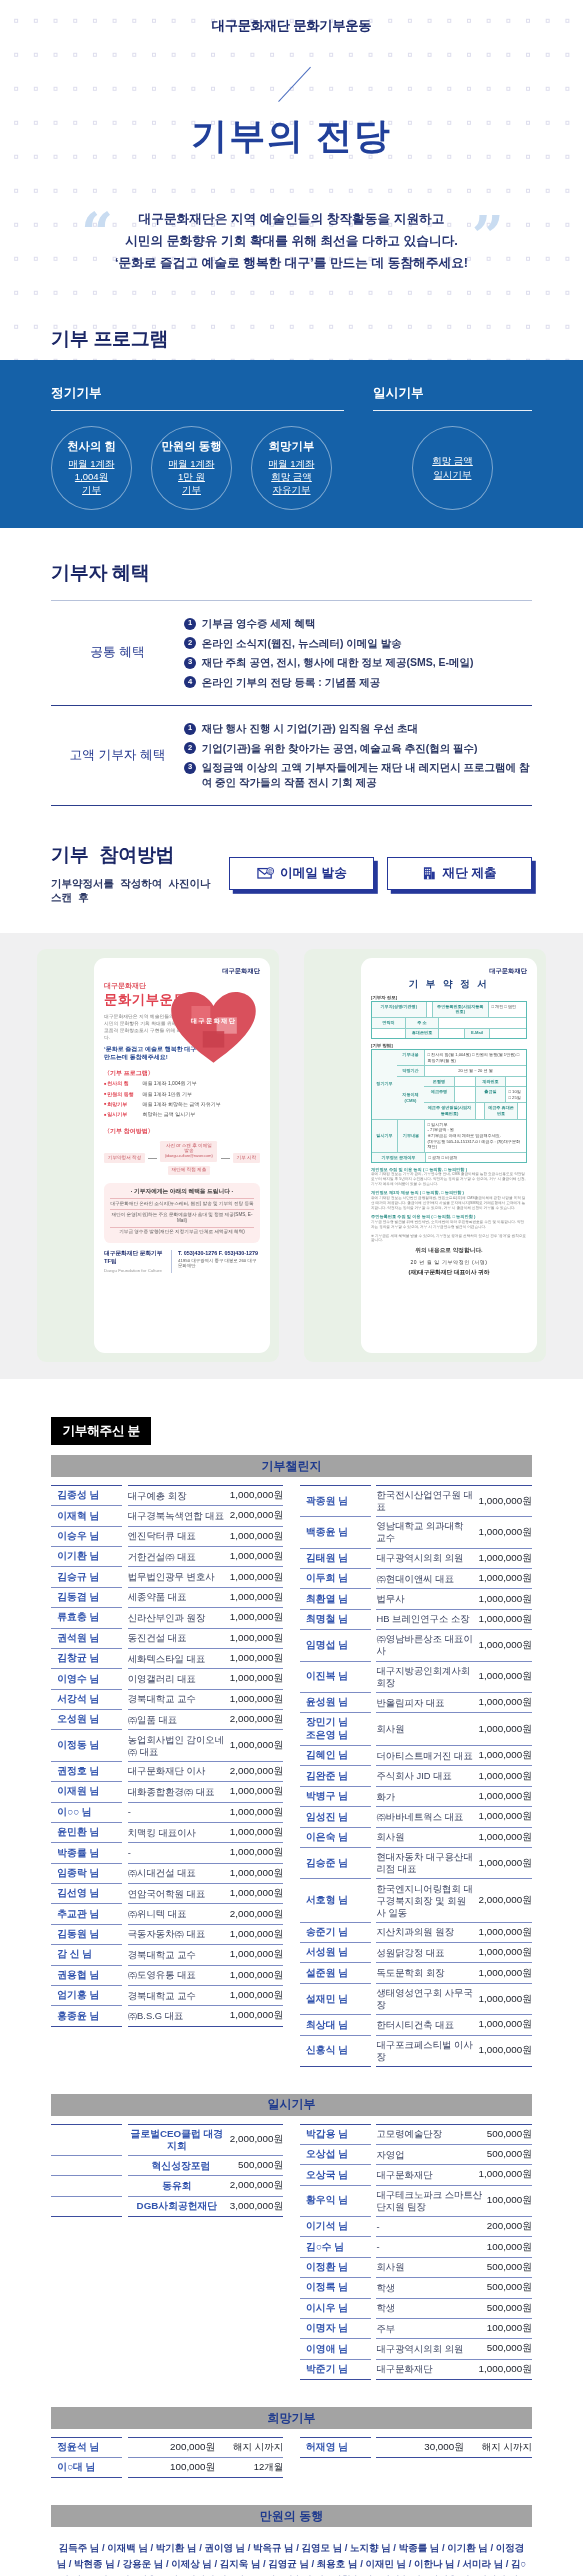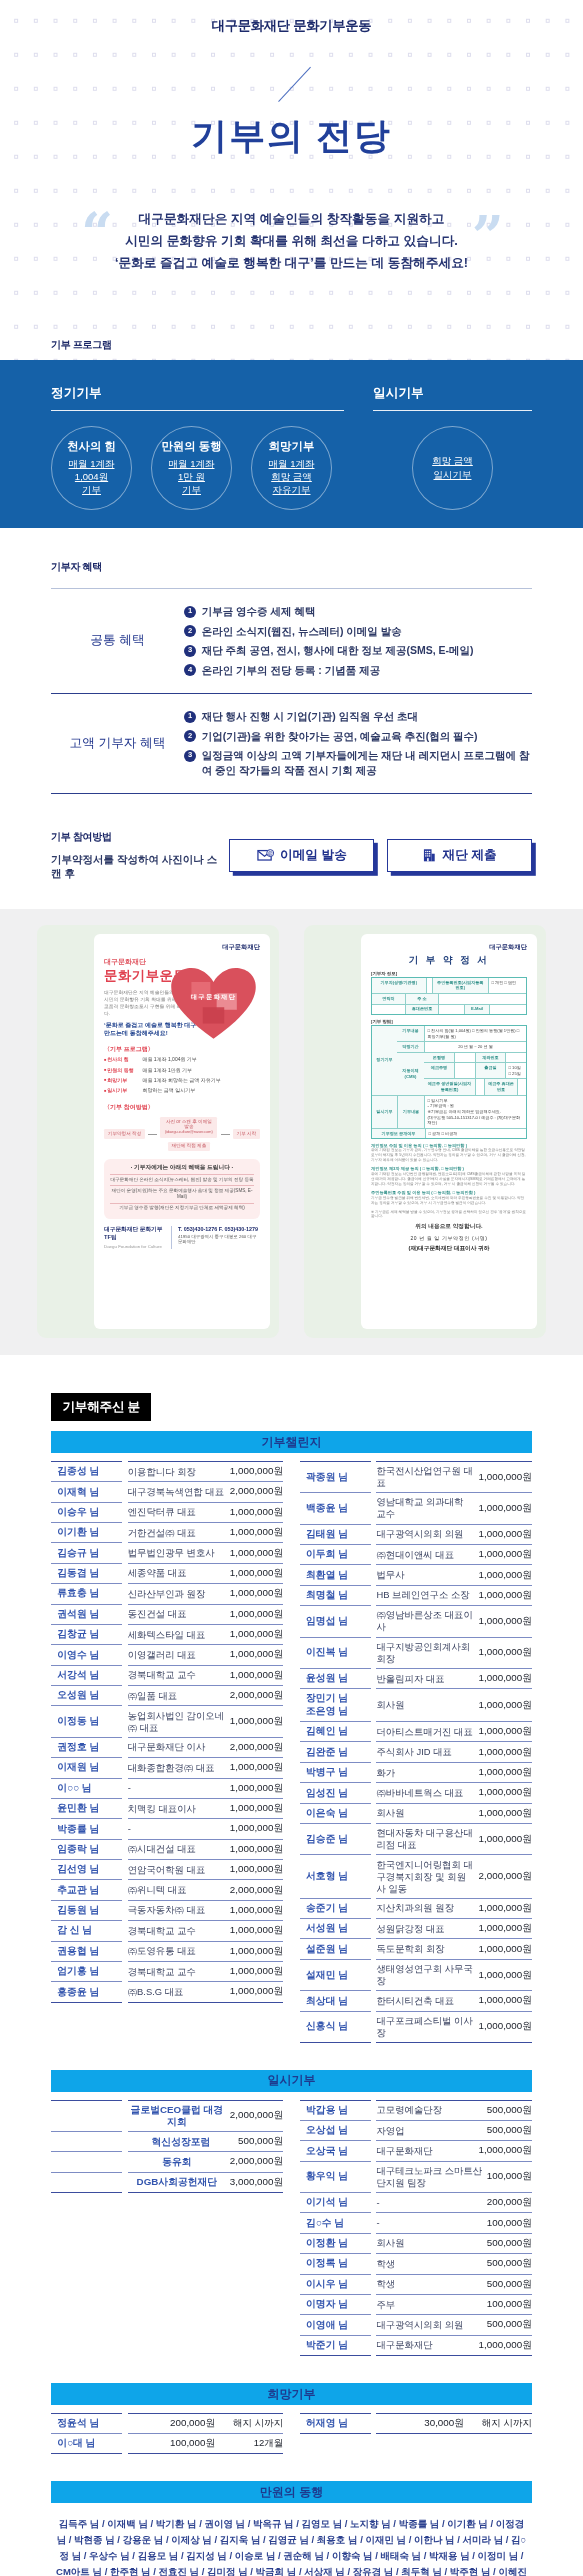--- a/index.html
+++ b/index.html
@@ -11,21 +11,21 @@
     background-image:radial-gradient(ellipse 1.9px 2.5px at center, rgba(0,0,0,0) 0 55%, #dddded 56% 100%, rgba(0,0,0,0) 100%);
     background-size:19.7px 34px;background-position:6.3px 3.8px;}
   .hero-small-title{text-align:center;padding-top:16.5px;font-size:13.3px;font-weight:700;color:#1c2a6b;letter-spacing:-0.3px;}
   .slash-deco{position:absolute;left:294px;top:61px;width:1.3px;height:47px;background:#4d6fc0;transform:rotate(43deg);}
   .hero-title{text-align:center;margin-top:77px;font-size:36px;font-weight:700;color:#21409a;font-family:"Liberation Serif","DejaVu Serif",serif;letter-spacing:1.9px;}
   .quote-wrap{position:relative;margin-top:47px;text-align:center;font-size:12.7px;line-height:22px;color:#273572;font-weight:600;}
   .qmark{position:absolute;font-family:"DejaVu Serif",serif;font-size:56px;color:#c9dcf1;line-height:1;font-weight:700;}
   .qmark.left{left:81px;top:-2.5px;} .qmark.right{right:79px;top:0px;}
   .hero .section-heading{position:absolute;bottom:7.6px;left:51px;margin:0;}
 
-  .section-heading{margin:0 51px;font-size:10px;font-weight:800;color:#1b2766;letter-spacing:-0.3px;}
+  .section-heading{margin:0 51px;font-size:19px;font-weight:800;color:#1b2766;letter-spacing:-0.3px;}
 
   
   .band{background:#1561a8;height:168px;padding:0 51px;box-sizing:border-box;color:#fff;display:flex;}
   .band-group{padding-top:25px;}
   .band-group.g1{width:293px;}
   .band-group.g2{width:159px;margin-left:auto;}
   .band-label{font-size:12.7px;font-weight:700;padding-bottom:7.6px;border-bottom:0.6px solid rgba(255,255,255,0.9);}
   .circles{display:flex;gap:19px;margin-top:15px;justify-content:flex-start;}
   .g2 .circles{justify-content:center;}
   .circle{width:81px;height:84px;border:1.3px solid rgba(255,255,255,0.45);border-radius:50%;display:flex;flex-direction:column;align-items:center;justify-content:center;text-align:center;box-sizing:border-box;}
@@ -38,30 +38,30 @@
   .b-row{display:flex;padding:9px 0;}
   .b-row + .b-row{border-top:1.3px solid #2c3e8c;}
   .b-table .b-row:last-child{border-bottom:1.3px solid #2c3e8c;}
   .b-label{width:133px;display:flex;align-items:center;justify-content:center;font-size:12.7px;font-weight:400;color:#20358c;text-align:center;}
   .b-items{flex:1;padding:1.3px 0;}
   .b-item{display:flex;gap:5.7px;font-size:10.5px;color:#2e3a66;margin:5px 0;line-height:14.6px;font-weight:600;}
   .b-num{flex:0 0 auto;width:12px;height:12px;border-radius:50%;background:#20307c;color:#fff;font-size:7.6px;display:flex;align-items:center;justify-content:center;margin-top:1.3px;font-weight:700;}
 
   
   .participate{margin:36px 51px 0;display:flex;align-items:center;}
-  .p-left{flex:1;}
+  .p-left{flex:1;font-family:Liberation Mono, monospace;}
   .p-desc{margin-top:9px;font-size:10.5px;color:#2e3a66;font-weight:600;}
   .p-buttons{display:flex;gap:12.7px;margin-left:9px;}
   .p-btn{width:145px;height:33px;background:#fff;border:1.9px solid #25379a;color:#20318c;font-size:12.7px;font-weight:800;display:flex;align-items:center;justify-content:center;gap:6.3px;box-shadow:3.8px 3.8px 0 #25379a;cursor:pointer;}
   .p-btn svg{flex:0 0 auto;}
 
   
   .docs{margin-top:28px;background:#f0f0f1;padding:16.5px 0;display:flex;justify-content:center;gap:25px;}
   .doc-card{width:242px;height:413px;background:#e9f1e7;border-radius:9px;padding:9px;box-sizing:border-box;}
-  .doc-inner{background:#fff;border-radius:6px;height:100%;box-sizing:border-box;padding:9px 10px;overflow:hidden;position:relative;margin-left:48px;}
+  .doc-inner{background:#fff;border-radius:11px;height:100%;box-sizing:border-box;padding:9px 10px;overflow:hidden;position:relative;margin-left:48px;}
   .poster-logo,.form-logo{text-align:right;font-size:6.3px;font-weight:800;color:#1c2a6b;}
   .poster-title-small{color:#e05560;font-size:7px;font-weight:800;margin-top:5px;}
   .poster-title-big{color:#e0414f;font-size:13.3px;font-weight:900;letter-spacing:0.6px;}
   .poster-desc{font-size:4.8px;color:#777;line-height:7px;margin-top:3.8px;width:124px;}
   .poster-slogan{font-size:6px;font-weight:800;color:#1c3f8c;margin-top:3.8px;width:127px;line-height:8.2px;}
   .poster-heart{position:absolute;right:9px;top:29px;width:95px;text-align:center;}
   .heart-letters{position:absolute;top:30px;left:0;width:95px;color:#fff;font-size:6.3px;font-weight:800;letter-spacing:1.3px;}
   .poster-sec-title{color:#e0414f;font-size:6px;font-weight:800;margin-top:7.6px;}
   .poster-prog{font-size:5px;color:#444;line-height:8.6px;margin-top:1.3px;}
   .pname{color:#e0414f;font-weight:700;display:inline-block;width:37px;}
@@ -91,21 +91,21 @@
   .fhead{color:#2e8f88;text-align:center;font-weight:700;background:#f3faf9;}
   .consent-t{font-size:4.2px;color:#2e8f88;font-weight:700;margin-top:3.2px;}
   .consent-b{font-size:3.6px;color:#777;line-height:5px;margin-top:0.6px;}
   .form-note{font-size:3.6px;color:#777;margin-top:3.8px;}
   .form-agree{text-align:center;font-size:5.7px;color:#333;font-weight:700;margin-top:5px;}
   .form-date{text-align:center;font-size:5px;color:#333;margin-top:4.4px;letter-spacing:0.6px;}
   .form-to{text-align:center;font-size:5.7px;color:#222;font-weight:800;margin-top:4.4px;}
 
   
   .donors-badge{margin:38px 0 0 51px;display:inline-block;background:#000;color:#fff;font-size:12.7px;font-weight:800;padding:5.7px 11.4px;letter-spacing:-0.3px;}
-  .gbar{margin:10px 51px 0;height:22px;background:#0ea5e9;display:flex;align-items:center;justify-content:center;font-size:12px;font-weight:800;color:#1e3a8e;}
+  .gbar{margin:10px 51px 0;height:22px;background:#a3a3a3;display:flex;align-items:center;justify-content:center;font-size:12px;font-weight:800;color:#1e3a8e;}
   .donor-cols{margin:7.6px 51px 0;display:flex;gap:16.5px;align-items:flex-start;}
   .donor-col{flex:1;min-width:0;}
   .drow{display:flex;align-items:stretch;}
   .dname{width:71px;flex:0 0 71px;color:#3355ae;font-weight:700;font-size:9.8px;padding:3.2px 0 3.2px 6.3px;border-bottom:0.6px solid #7d8cc4;display:flex;flex-direction:column;justify-content:center;box-sizing:border-box;line-height:12.7px;}
   .drest{flex:1;display:flex;align-items:center;margin-left:5.7px;border-bottom:0.6px solid #7d8cc4;padding:3.2px 0;min-width:0;}
   .ddesc{flex:1;font-size:9.4px;color:#3a4260;line-height:12px;padding-right:3.8px;}
   .ddesc.center{text-align:center;color:#3355ae;font-weight:700;font-size:9.8px;}
   .damt{font-size:9.8px;color:#20242e;white-space:nowrap;}
   .hamt{flex:1;text-align:right;font-size:9.8px;color:#20242e;}
   .hterm{width:68px;text-align:right;font-size:9.5px;color:#20242e;white-space:nowrap;}
@@ -461,21 +461,21 @@
 
   <div class="gbar">기부챌린지</div>
   <div class="donor-cols">
     <div class="donor-col">
 
         <div class="drow">
           <div class="dname">
             <span>김종성 님</span>
           </div>
           <div class="drest">
-            <div class="ddesc">이용합니다 회장</div>
+            <div class="ddesc">대구예총 회장</div>
             <div class="damt">1,000,000원</div>
           </div>
         </div>
 
         <div class="drow">
           <div class="dname">
             <span>이재혁 님</span>
           </div>
           <div class="drest">
             <div class="ddesc">대구경북녹색연합 대표</div>

